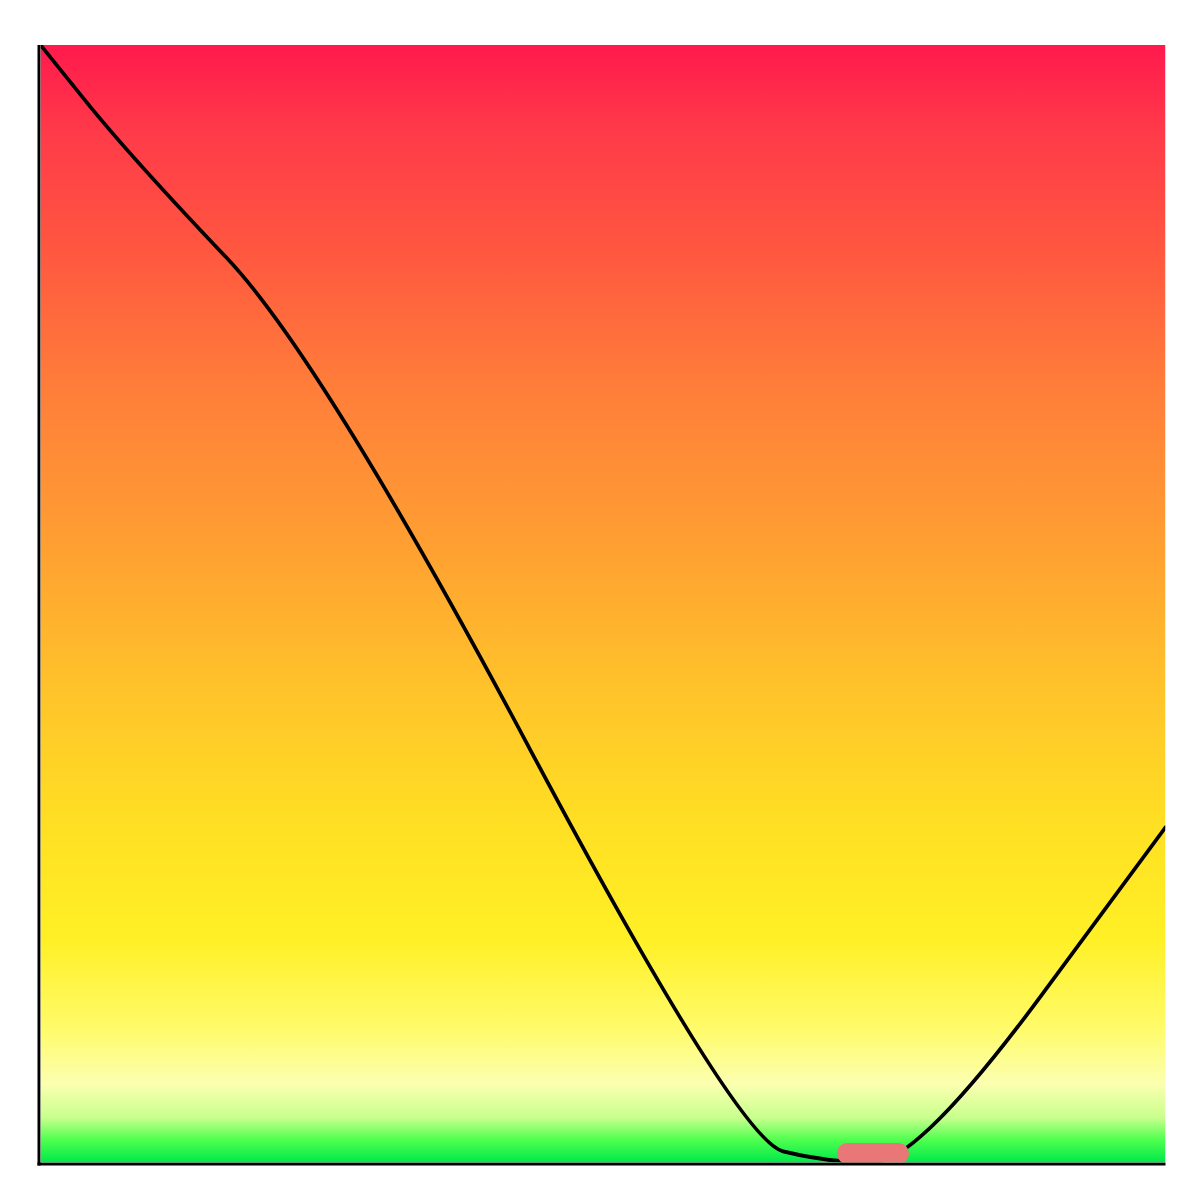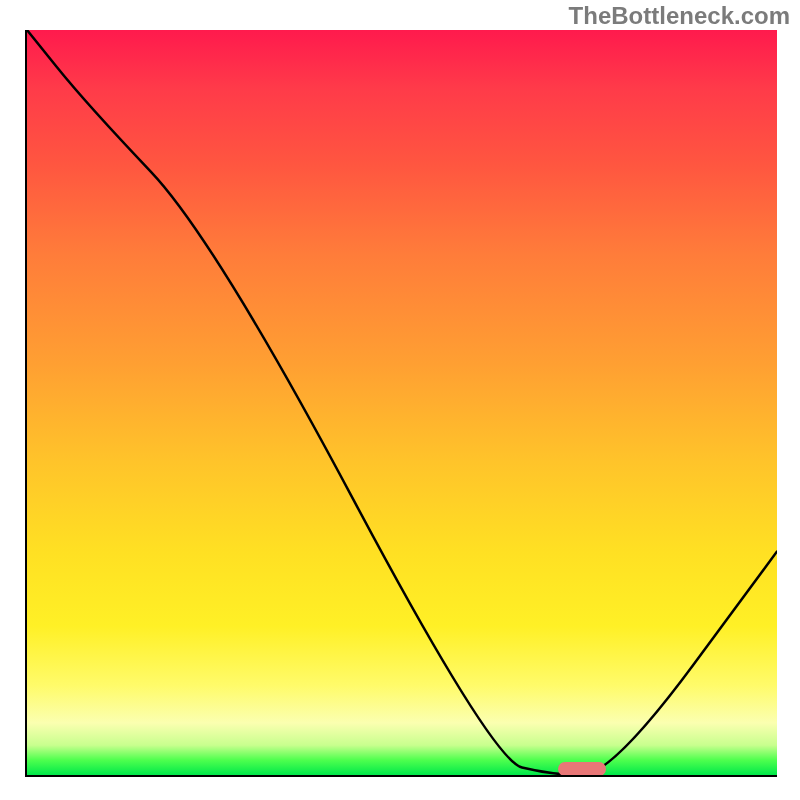--- a/index.html
+++ b/index.html
@@ -65,21 +65,20 @@
     height: 14px;
     border-radius: 7px;
     background: #e97777;
     transform: translate(-50%, -50%);
   }
 </style>
 </head>
 <body>
 
 <div class="container">
-  <div class="watermark">TheBottleneck.com</div>
 
   <div class="plot-area">
     <div class="gradient-bg"></div>
 
     <svg class="curve" viewBox="0 0 750 745" preserveAspectRatio="none">
       <path id="curve-path" d="M 0 0 Q 0 0 30 37.25 Q 60 74.5 123.75 141.55 Q 187.5 208.60000000000002 326.25 469.35 Q 465 730.1 495 737.55 Q 525 745 555 745 Q 585 745 667.5 633.25 T 750 521.5" fill="none" stroke="#000000" stroke-width="2.5" stroke-linejoin="round" stroke-linecap="round"></path>
     </svg>
 
     <div class="marker" id="marker" style="left: 555px; top: 739px; background: rgb(233, 119, 119);"></div>
   </div>

